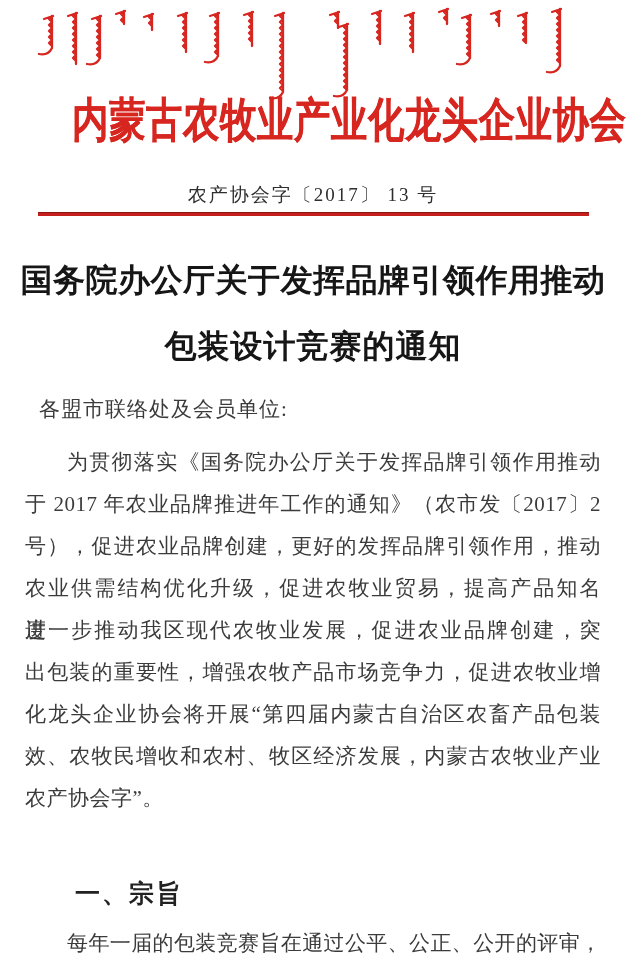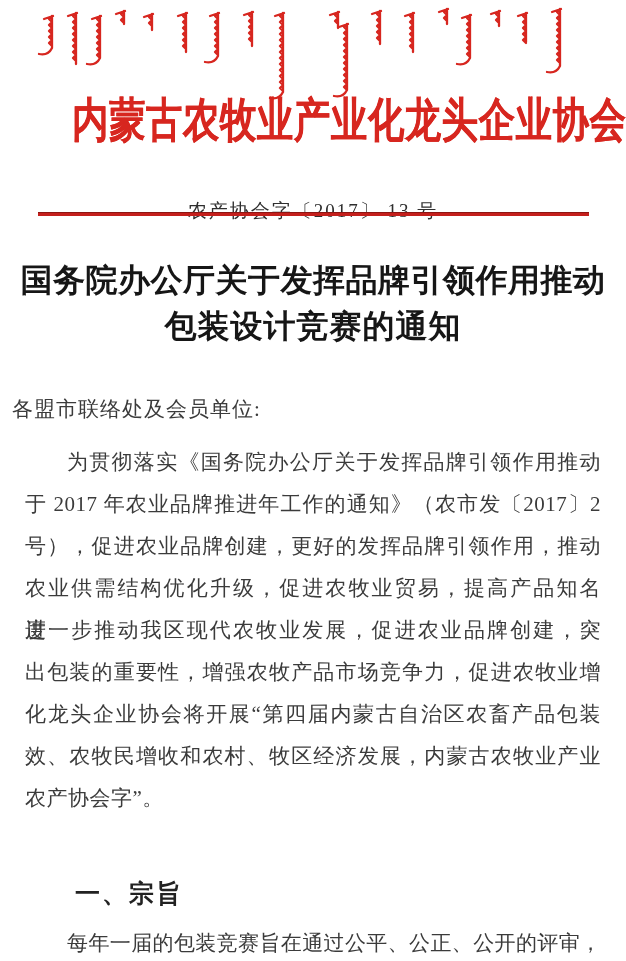--- a/index.html
+++ b/index.html
@@ -19,38 +19,38 @@
   .org-title{
     position:absolute; top:88px; left:0; width:626px; height:64px;
     text-align:center; white-space:nowrap;
     font-size:47px; font-weight:900; color:var(--red);
     transform:scaleX(0.77); transform-origin:50% 50%;
     letter-spacing:1px; line-height:64px;
     text-shadow:0.6px 0 0 var(--red);
   }
   
   .doc-number{
-    position:absolute; top:196px; left:0; width:626px;
+    position:absolute; top:180px; left:0; width:626px;
     text-align:center; font-size:19px; color:#2e2e2e; letter-spacing:2px; line-height:30px;
   }
   
   .red-rule{
     position:absolute; top:212px; left:38px; width:551px; height:3px;
     background:var(--rule); border-top:1px solid #8e1512;
   }
   
   .notice-title{
     position:absolute; top:258px; left:0; width:626px;
     text-align:center; color:var(--title-ink); font-weight:bold;
   }
   .notice-title .t1{font-size:32px; line-height:44px; letter-spacing:0.5px;}
-  .notice-title .t2{font-size:32px; line-height:44px; letter-spacing:1px; margin-top:2px;}
+  .notice-title .t2{font-size:32px; line-height:44px; letter-spacing:1px; margin-top:22px;}
   
   .salutation{
-    position:absolute; top:394px; left:12px; width:580px;
+    position:absolute; top:394px; left:39px; width:580px;
     font-size:21px; color:var(--ink); line-height:30px; letter-spacing:1px;
   }
   
   .body-para{position:absolute; top:441px; left:25px; width:576px; color:var(--ink);}
   .body-line{
     font-size:21px; line-height:42px; height:42px; white-space:nowrap;
     letter-spacing:0.5px;
   }
   .body-line.fill{
     white-space:normal; text-align:justify; text-align-last:justify;

